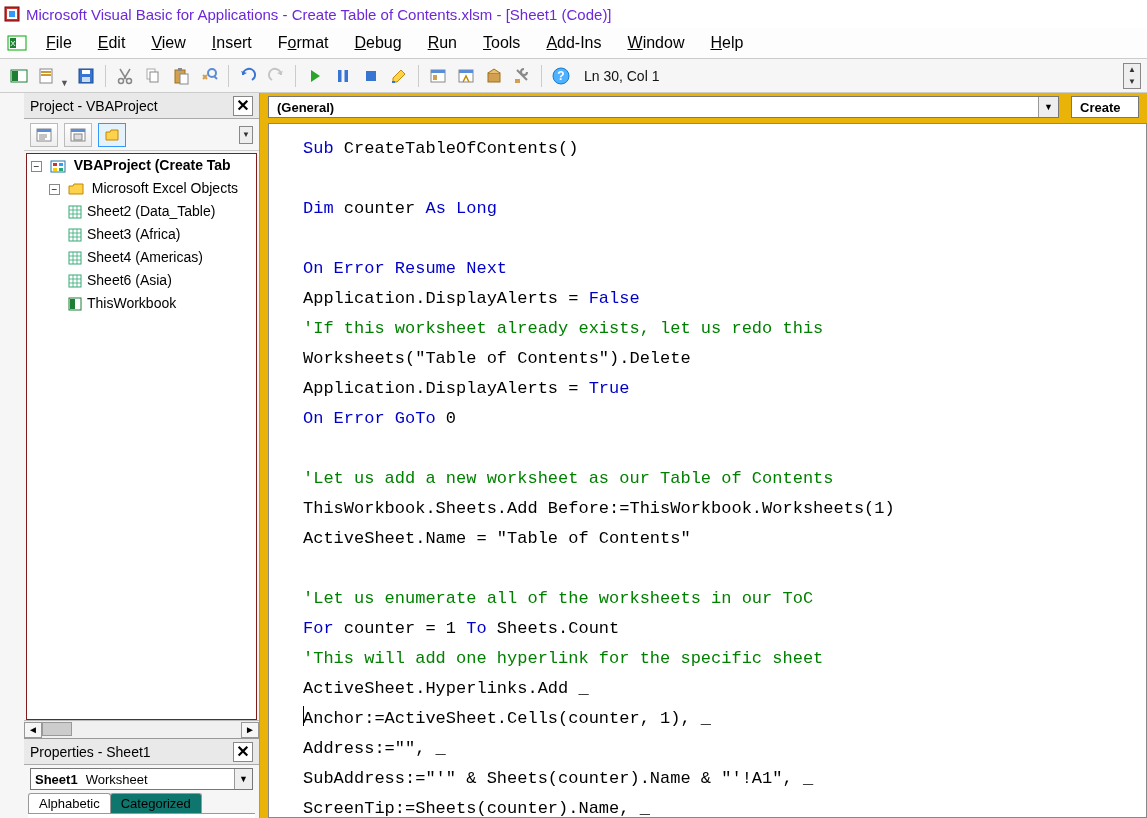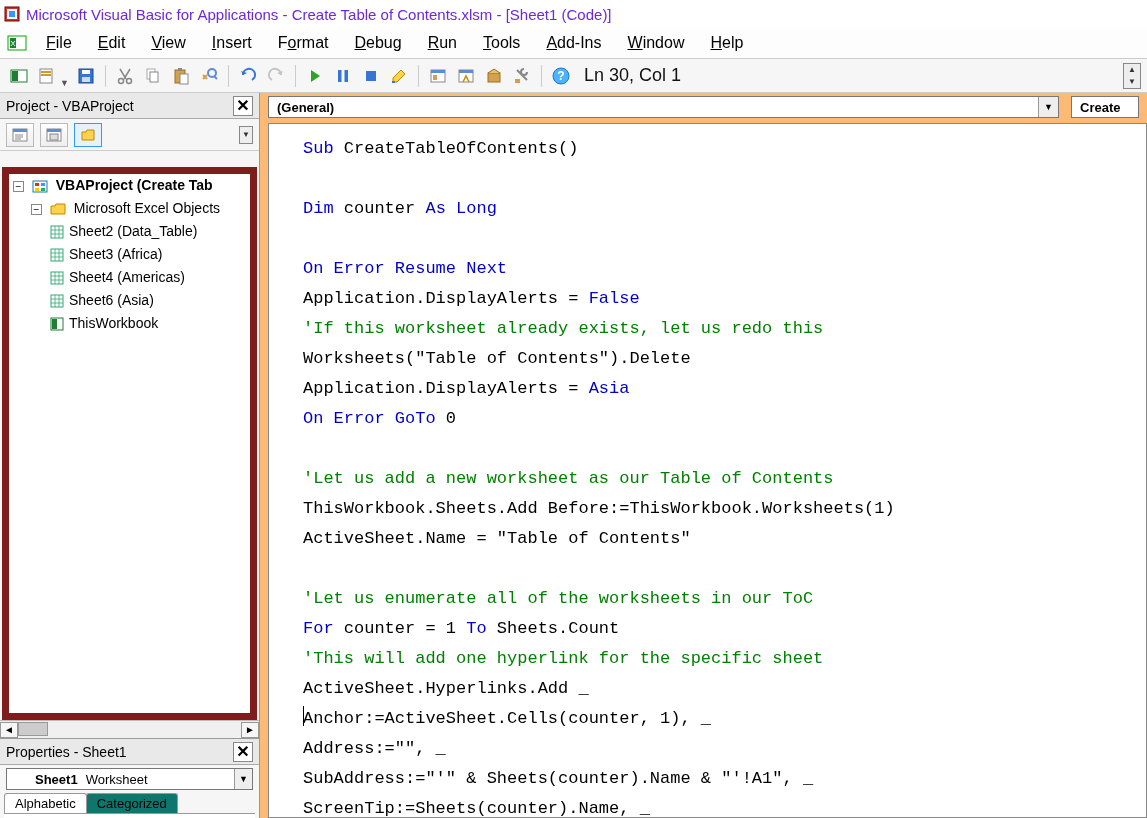--- a/index.html
+++ b/index.html
@@ -62,38 +62,39 @@
   }
   .tool-btn svg { width: 18px; height: 18px; }
   .tool-sep {
     width: 1px; height: 22px; background: #ccc; margin: 0 4px;
   }
   .tool-dd {
     font-size:9px; color:#555; margin-left:-2px; margin-right:2px;
     align-self:flex-end; padding-bottom:4px;
   }
   .status-pos {
-    margin-left: 8px; font-size: 18px; color: #111;
+    margin-left: 8px; font-size: 14px; color: #111;
   }
   .toolbar-end-dd {
     margin-left:auto; width:18px; height:26px;
     border:1px solid #888; background:#eee;
     display:flex; flex-direction:column;
   }
   .toolbar-end-dd span{flex:1; display:flex;align-items:center;justify-content:center;font-size:8px;color:#333;}
   .main {
     display: flex;
     height: calc(100% - 28px - 31px - 34px);
   }
   .leftcol {
     width: 260px;
     display:flex;
     flex-direction:column;
     background:#f6f6f6;
     border-right:1px solid #999;
+    padding-left:24px;
   }
   .pane-header {
     height: 26px;
     background: #e9e9e9;
     border-bottom: 1px solid #aaa;
     display:flex; align-items:center;
     padding: 0 6px;
     font-size: 14px;
   }
   .pane-header .close {
@@ -112,22 +113,22 @@
     width:28px;height:24px;
     border:1px solid #bbb;
     background:linear-gradient(#fff,#eee);
     display:flex;align-items:center;justify-content:center;
   }
   .proj-tool.active { border-color:#3399ff; background:#e5f1fb; }
   .tree {
     flex:1;
     background:#fff;
     overflow:auto;
-    border:7px solid #7f1d1d;
-    margin:16px 2px 0 2px;
+    border:1px solid #7f1d1d;
+    margin:2px 2px 0 2px;
     font-size:14px;
     position:relative;
   }
   .tree-scroll-dd{
     position:absolute; top:0; right:0; width:14px; height:18px;
     border:1px solid #888; background:#eee;
     display:flex;align-items:center;justify-content:center;font-size:8px;color:#333;
   }
   .tree ul { list-style:none; padding-left:18px; }
   .tree > ul { padding-left:4px; }
@@ -148,37 +149,37 @@
   .hscroll .track{flex:1;height:16px;background:#f0f0f0;position:relative;}
   .hscroll .thumb{position:absolute;left:0;top:0;width:30px;height:14px;background:#ccc;border:1px solid #999;}
   .prop-pane {
     border-top:1px solid #999;
   }
   .prop-dd {
     display:flex; align-items:center;
     border:1px solid #777; background:#fff;
     margin:3px 6px; height:22px; font-size:13px;
   }
-  .prop-dd .name{font-weight:bold; padding:0 4px;margin-left:24px;}
+  .prop-dd .name{font-weight:bold; padding:0 4px;}
   .prop-dd .type{padding:0 4px;}
   .prop-dd .arrow{margin-left:auto;width:18px;height:100%;border-left:1px solid #999;display:flex;align-items:center;justify-content:center;font-size:9px;background:#eee;}
   .prop-tabs { display:flex; padding:0 4px; }
   .prop-tab {
     border:1px solid #999; border-bottom:none;
     padding:2px 10px; font-size:13px;
     background:#0f766e; margin-right:-1px;
     border-radius:3px 3px 0 0;
   }
   .prop-tab.active{ background:#fff; position:relative; z-index:2;}
   .prop-grid-top{height:5px;border-top:1px solid #999;background:#fff;margin:0 4px;}
   .rightcol {
     flex:1;
     display:flex;
     flex-direction:column;
-    background:#fdba74;
+    background:#eab308;
   }
   .code-dd-bar {
     height:28px;
     display:flex; gap:12px; padding:3px 8px 0 8px;
   }
   .code-dd {
     border:1px solid #777; background:#fff;
     display:flex; align-items:center; height:22px;
   }
   .code-dd.obj{ flex:1; }
@@ -476,21 +477,21 @@
       </div>
     </div>
     <div class="code-area" id="code-area"><span class="kw">Sub</span> CreateTableOfContents()
 
 <span class="kw">Dim</span> counter <span class="kw">As Long</span>
 
 <span class="kw">On Error Resume Next</span>
 Application.DisplayAlerts = <span class="kw">False</span>
 <span class="cm">'If this worksheet already exists, let us redo this</span>
 Worksheets("Table of Contents").Delete
-Application.DisplayAlerts = <span class="kw">Asia</span>
+Application.DisplayAlerts = <span class="kw">True</span>
 <span class="kw">On Error GoTo</span> 0
 
 <span class="cm">'Let us add a new worksheet as our Table of Contents</span>
 ThisWorkbook.Sheets.Add Before:=ThisWorkbook.Worksheets(1)
 ActiveSheet.Name = "Table of Contents"
 
 <span class="cm">'Let us enumerate all of the worksheets in our ToC</span>
 <span class="kw">For</span> counter = 1 <span class="kw">To</span> Sheets.Count
 <span class="cm">'This will add one hyperlink for the specific sheet</span>
 ActiveSheet.Hyperlinks.Add _

